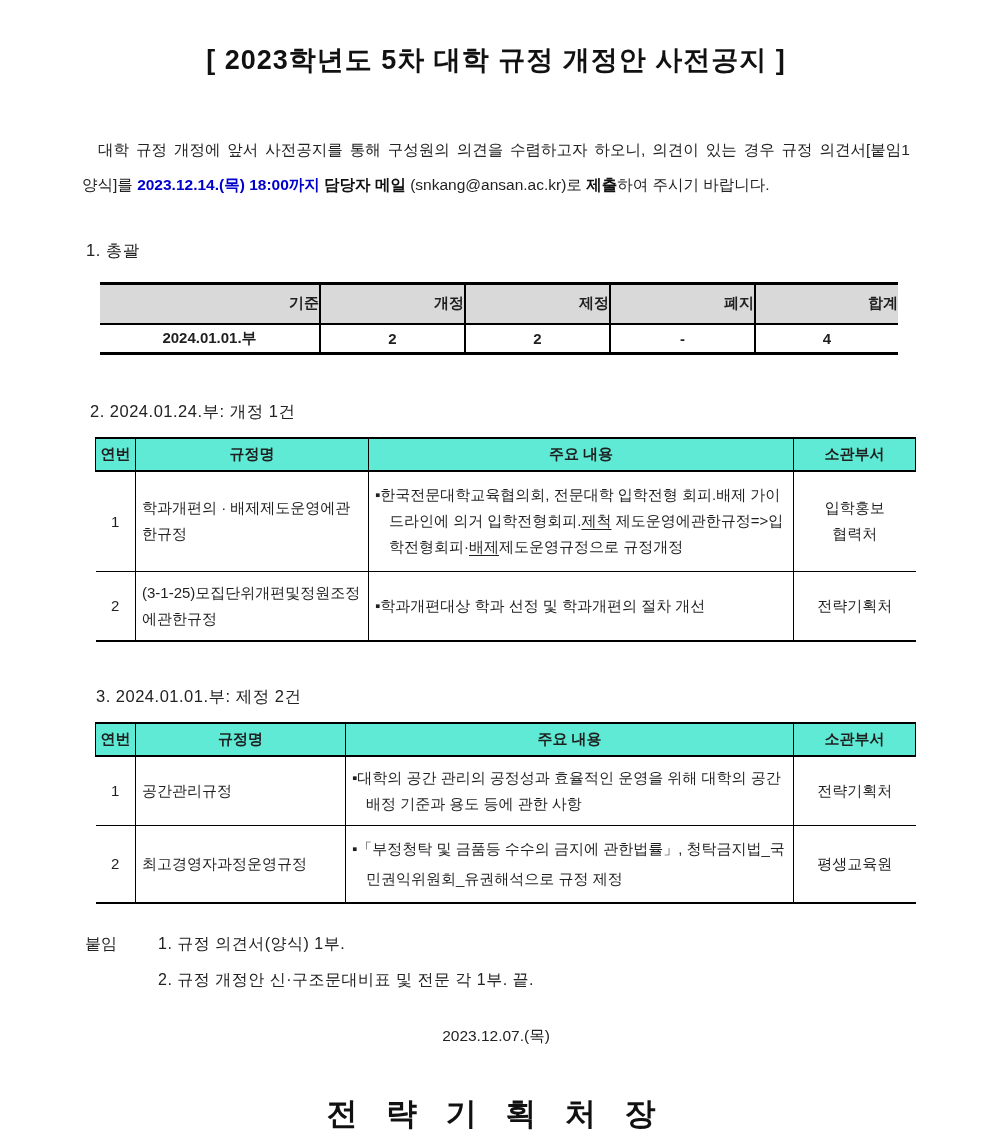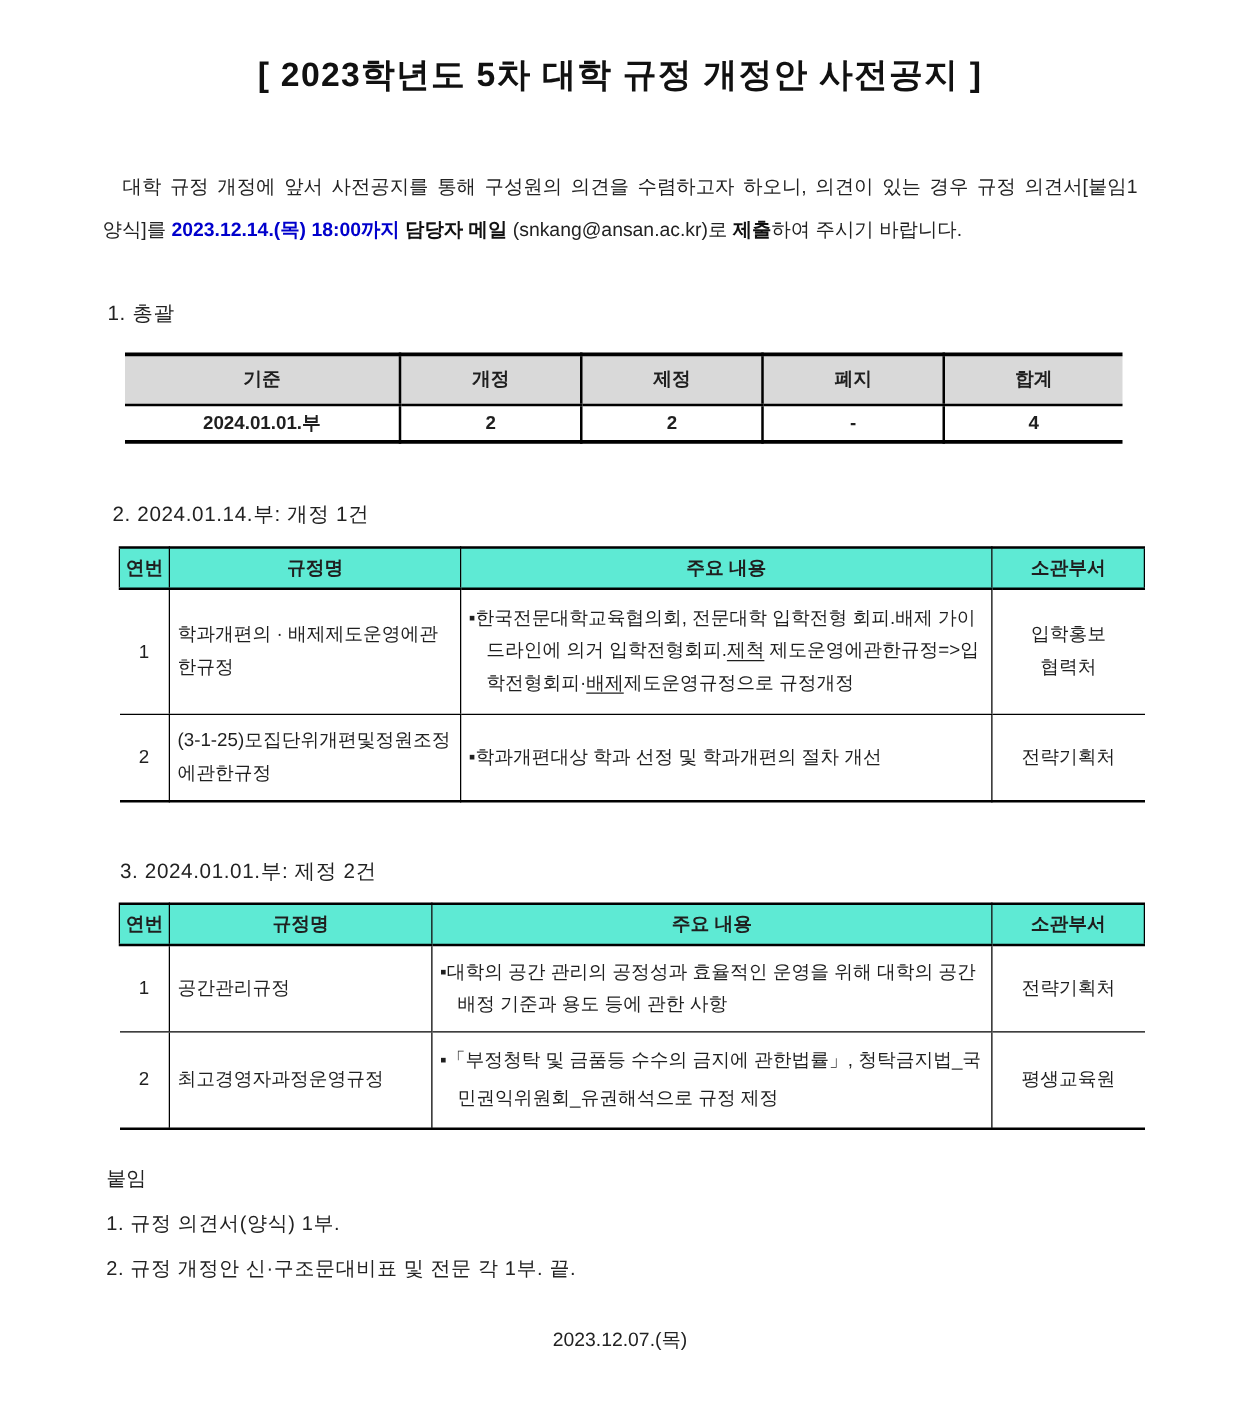--- a/index.html
+++ b/index.html
@@ -51,21 +51,21 @@
     width: 798px;
     border-top: 3.5px solid #000;
     border-bottom: 3px solid #000;
     font-size: 15px;
   }
   .t1 th {
     background: #d9d9d9;
     border-bottom: 2px solid #000;
     height: 40px;
     font-weight: bold;
-    text-align: center;
+    text-align: right;
   }
   .t1 td {
     height: 30px;
     text-align: center;
     font-weight: bold;
   }
   .t1 th + th, .t1 td + td { border-left: 2px solid #000; }
 
   
   .tx {
@@ -105,21 +105,20 @@
   .row-m1 td { height: 64px; }
   .row-m2 td { height: 73px; }
   .row-m2 .content-inner { line-height: 30px; }
 
   
   .attach {
     margin: 22px 0 0 85px;
     font-size: 16px;
     display: flex;
     color: #222;
-    flex-direction: column;
   }
   .attach-label { width: 73px; line-height: 36px; }
   .attach-items div { line-height: 36px; letter-spacing: 0.5px; }
 
   .doc-date {
     margin-top: 28px;
     text-align: center;
     font-size: 15.5px;
     color: #222;
   }
@@ -164,21 +163,21 @@
       <tr>
         <td>2024.01.01.부</td>
         <td>2</td>
         <td>2</td>
         <td>-</td>
         <td>4</td>
       </tr>
     </tbody>
   </table>
 
-  <div class="section-heading h2">2. 2024.01.14.부: 개정 1건</div>
+  <div class="section-heading h2">2. 2024.01.24.부: 개정 1건</div>
 
   <table class="tx">
     <colgroup>
       <col style="width:40px">
         <col style="width:233px">
         <col style="width:425px">
         <col style="width:122px">
     </colgroup>
     <thead>
       <tr>

